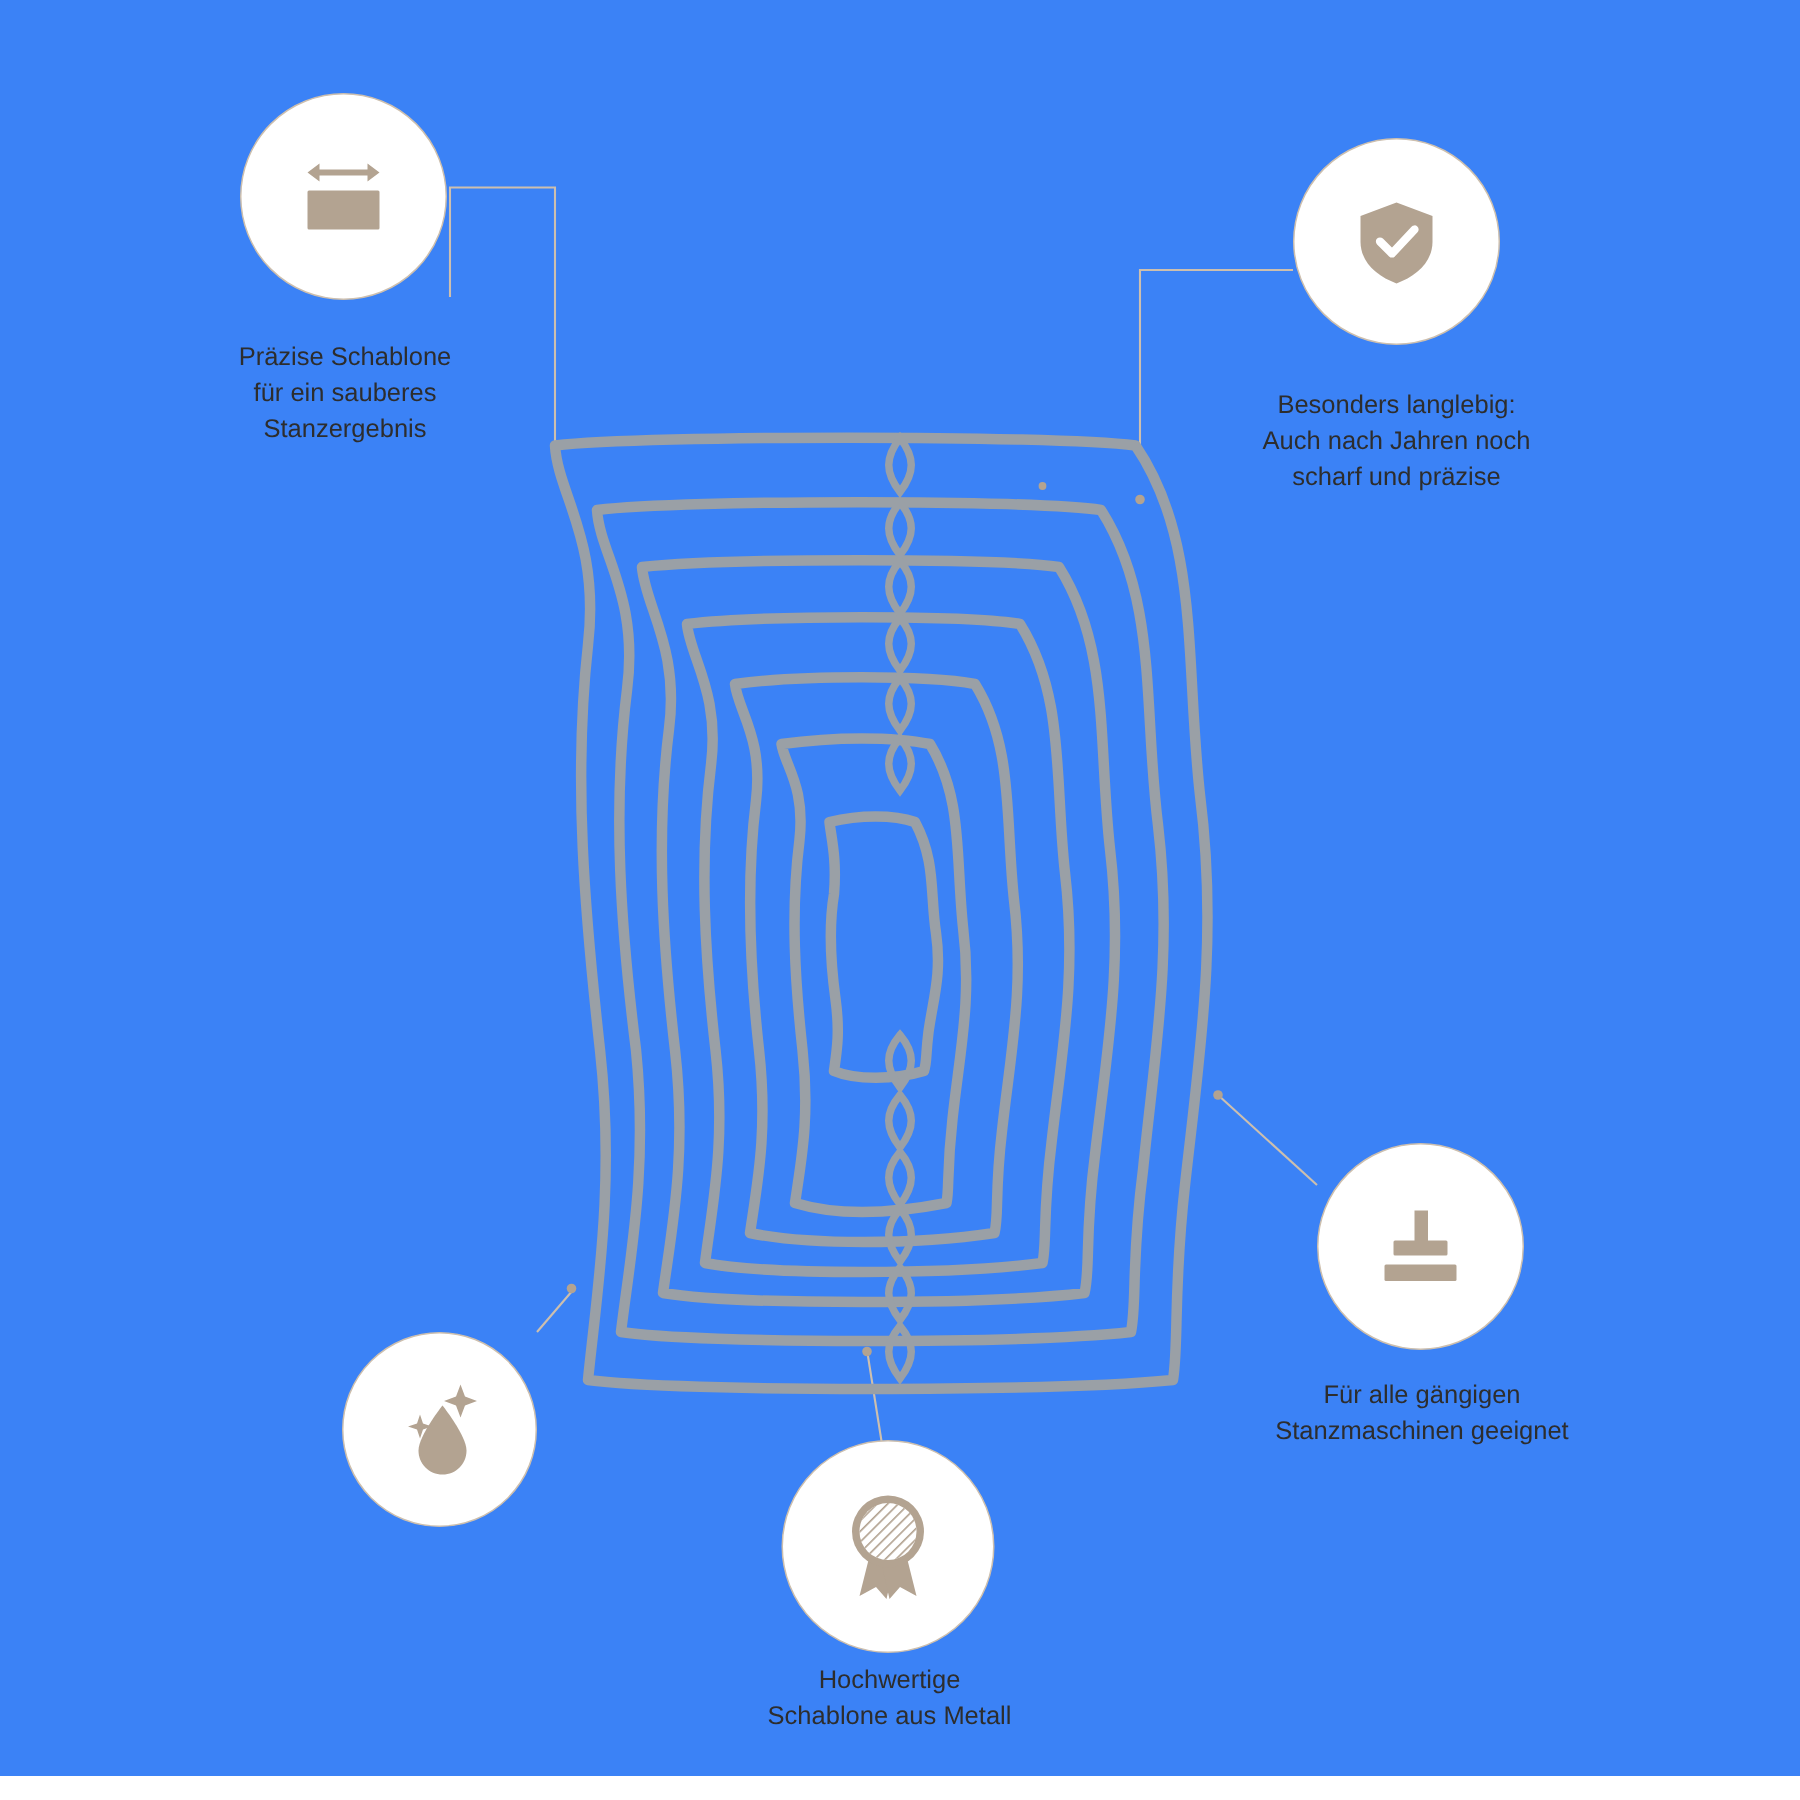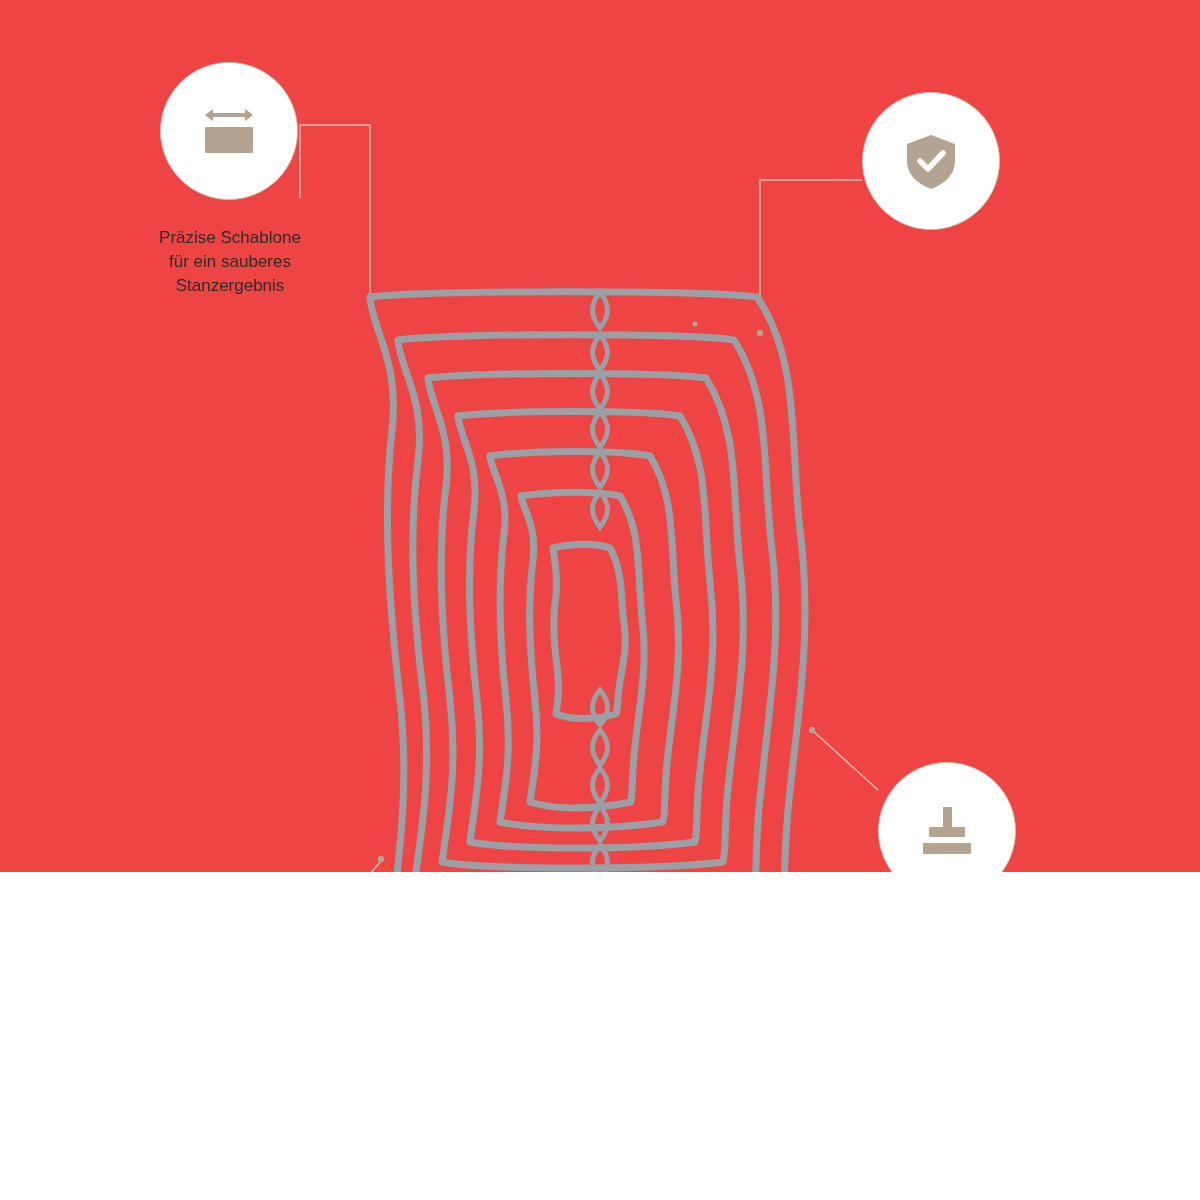--- a/index.html
+++ b/index.html
@@ -3,22 +3,22 @@
 <meta charset="utf-8">
 <style>
   html, body {
     margin: 0;
     padding: 0;
     background: #ffffff;
   }
   #page {
     position: relative;
     width: 1200px;
-    height: 872px;
-    background: #ef4444;
+    height: 1184px;
+    background: #3b82f6;
     font-family: "Liberation Sans", sans-serif;
     overflow: hidden;
   }
   .badge {
     position: absolute;
     border-radius: 50%;
     border: 1px solid #cdbfae;
     background: #ffffff;
     box-sizing: border-box;
     display: flex;
@@ -163,30 +163,35 @@
   <div class="caption" style="left:120px; top:226px; width:220px;">Präzise Schablone
 für ein sauberes
 Stanzergebnis</div>
 
   <div class="badge" style="left:862px; top:92px; width:138px; height:138px;">
     <svg width="80" height="80" viewBox="0 0 80 80">
       <path fill="#b3a391" d="M40 14 L64 23 L64 40 C64 54 53 63 40 68 C27 63 16 54 16 40 L16 23 Z"></path>
       <path fill="none" stroke="#ffffff" stroke-width="5.5" stroke-linecap="round" stroke-linejoin="round" d="M29 40 L37 48 L52 32"></path>
     </svg>
   </div>
+  <div class="caption" style="left:821px; top:258px; width:220px;">Besonders langlebig:
+Auch nach Jahren noch
+scharf und präzise</div>
 
   <div class="badge" style="left:878px; top:762px; width:138px; height:138px;">
     <svg width="80" height="80" viewBox="0 0 80 80">
       <g fill="#b3a391">
         <rect x="36" y="16" width="9" height="22"></rect>
         <rect x="22" y="36" width="36" height="10" rx="1"></rect>
         <rect x="16" y="52" width="48" height="11" rx="1"></rect>
       </g>
     </svg>
   </div>
+  <div class="caption" style="left:837px; top:918px; width:222px;">Für alle gängigen
+Stanzmaschinen geeignet</div>
 
   <div class="badge" style="left:228px; top:888px; width:130px; height:130px;">
     <svg width="80" height="80" viewBox="0 0 80 80">
       <g fill="#b3a391">
         <path d="M42 24 C42 24 58 44 58 54 C58 63 51 70 42 70 C33 70 26 63 26 54 C26 44 42 24 42 24 Z"></path>
         <path d="M54 10 L57 18 L65 21 L57 24 L54 32 L51 24 L43 21 L51 18 Z"></path>
         <path d="M27 30 L29 36 L35 38 L29 40 L27 46 L25 40 L19 38 L25 36 Z"></path>
       </g>
     </svg>
   </div>
@@ -200,14 +205,16 @@
       </defs>
       <g fill="#b3a391">
         <path d="M30 52 L24 76 L35 70 L42 78 L47 56 Z"></path>
         <path d="M56 52 L62 76 L51 70 L44 78 L39 56 Z"></path>
       </g>
       <circle cx="43" cy="33" r="24" fill="#b3a391"></circle>
       <circle cx="43" cy="33" r="19" fill="#ffffff"></circle>
       <circle cx="43" cy="33" r="19" fill="url(#hatch)"></circle>
     </svg>
   </div>
+  <div class="caption" style="left:482px; top:1108px; width:222px;">Hochwertige
+Schablone aus Metall</div>
 
 </div>
 
 </body></html>

